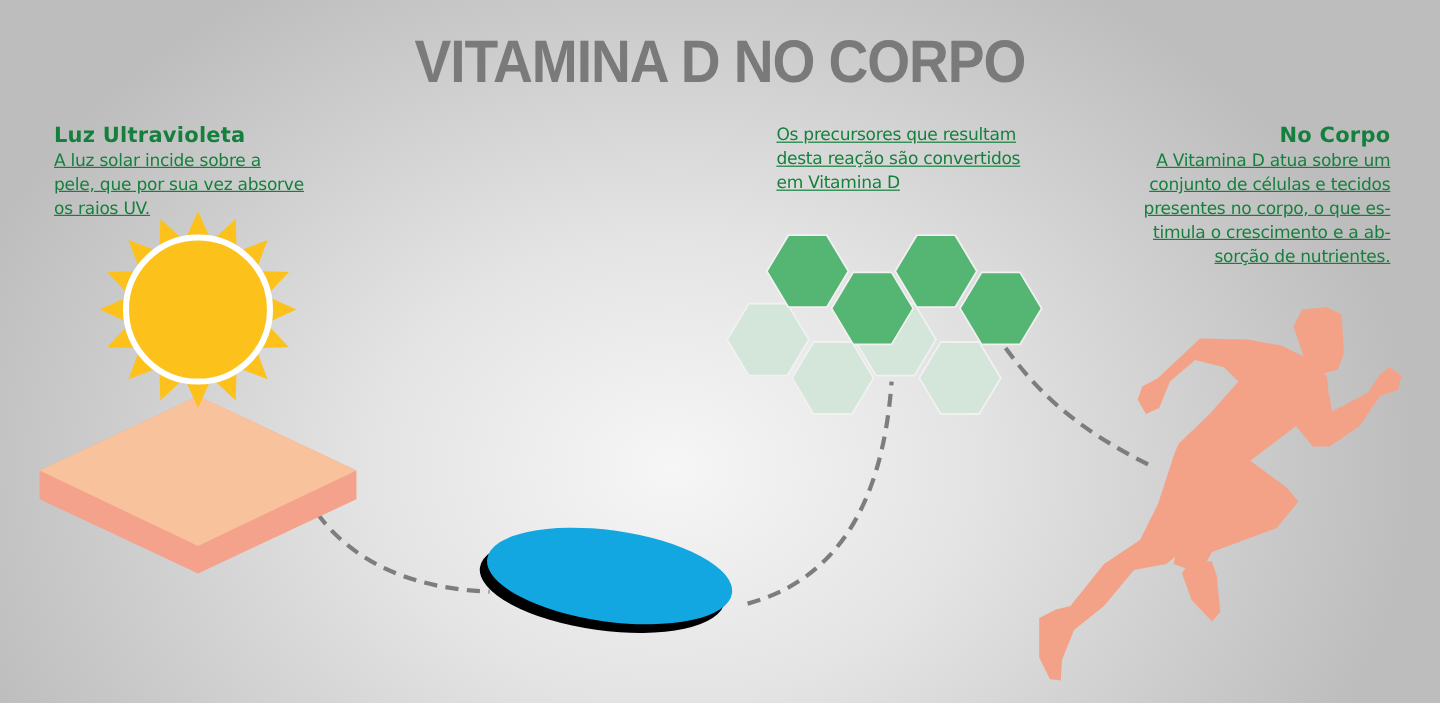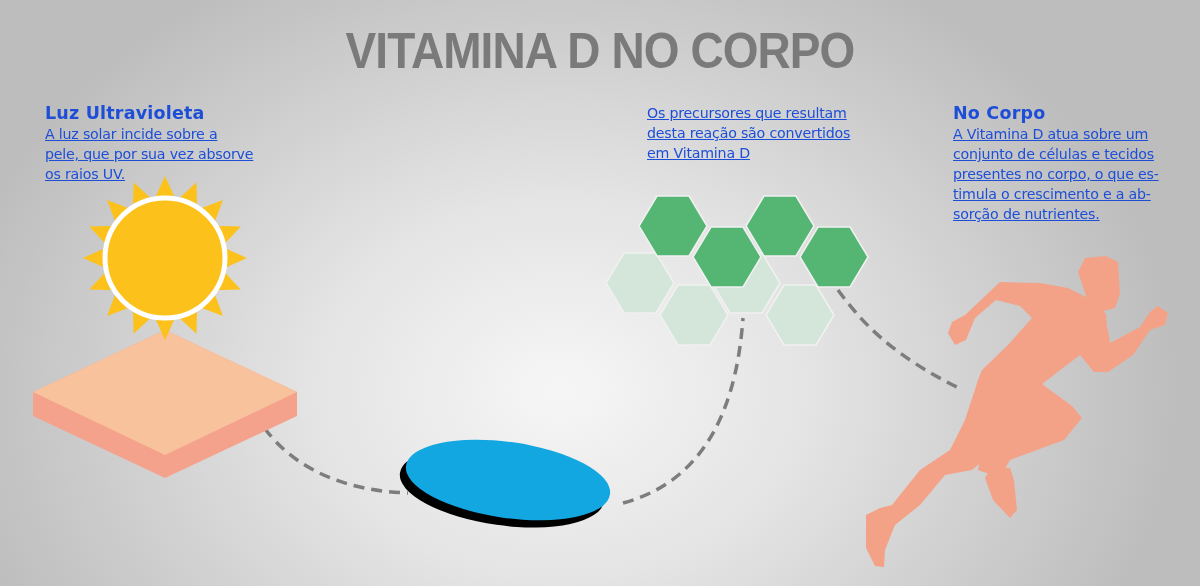--- a/index.html
+++ b/index.html
@@ -4,21 +4,21 @@
 <style>
   html, body { margin:0; padding:0; }
   body { width:1200px; height:586px; overflow:hidden; position:relative;
          font-family: "DejaVu Sans", sans-serif; }
   .bg { position:absolute; inset:0;
         background: radial-gradient(ellipse 620px 480px at 560px 390px, #f6f6f6 0%, #e4e4e4 40%, #cdcdcd 75%, #bdbdbd 100%); }
   .art { position:absolute; left:0; top:0; }
   .title { position:absolute; left:0; width:1200px; top:22px; text-align:center;
            font-family: "Liberation Sans", sans-serif; font-weight:bold; font-size:50px;
            color:#7a7a7a; letter-spacing:-1px; transform:scaleX(0.92); }
-  .block { position:absolute; color:#1d4ed8; }
+  .block { position:absolute; color:#15803d; }
   .block h3 { margin:0; font-family:"DejaVu Sans", sans-serif; font-weight:bold; font-size:17.5px; line-height:21px; letter-spacing:0.2px; }
   .block p { margin:0; font-family:"DejaVu Sans", sans-serif; font-size:14.2px; line-height:20px; white-space:pre-line; letter-spacing:-0.2px;text-decoration:underline; }
 </style>
 </head>
 <body>
 
 <div class="bg"></div>
 
 <svg class="art" width="1200" height="586" viewBox="0 0 1200 586">
 
@@ -79,20 +79,20 @@
 
 <div class="block" style="left:395px; top:345px;">
 </div>
 
 <div class="block" style="left:647px; top:103px;">
   <p>Os precursores que resultam
 desta reação são convertidos
 em Vitamina D</p>
 </div>
 
-<div class="block" style="left:953px; top:103px;">
+<div class="block" style="left:953px; top:103px;text-align:right;">
   <h3>No Corpo</h3>
   <p>A Vitamina D atua sobre um
 conjunto de células e tecidos
 presentes no corpo, o que es-
 timula o crescimento e a ab-
 sorção de nutrientes.</p>
 </div>
 
 </body></html>

